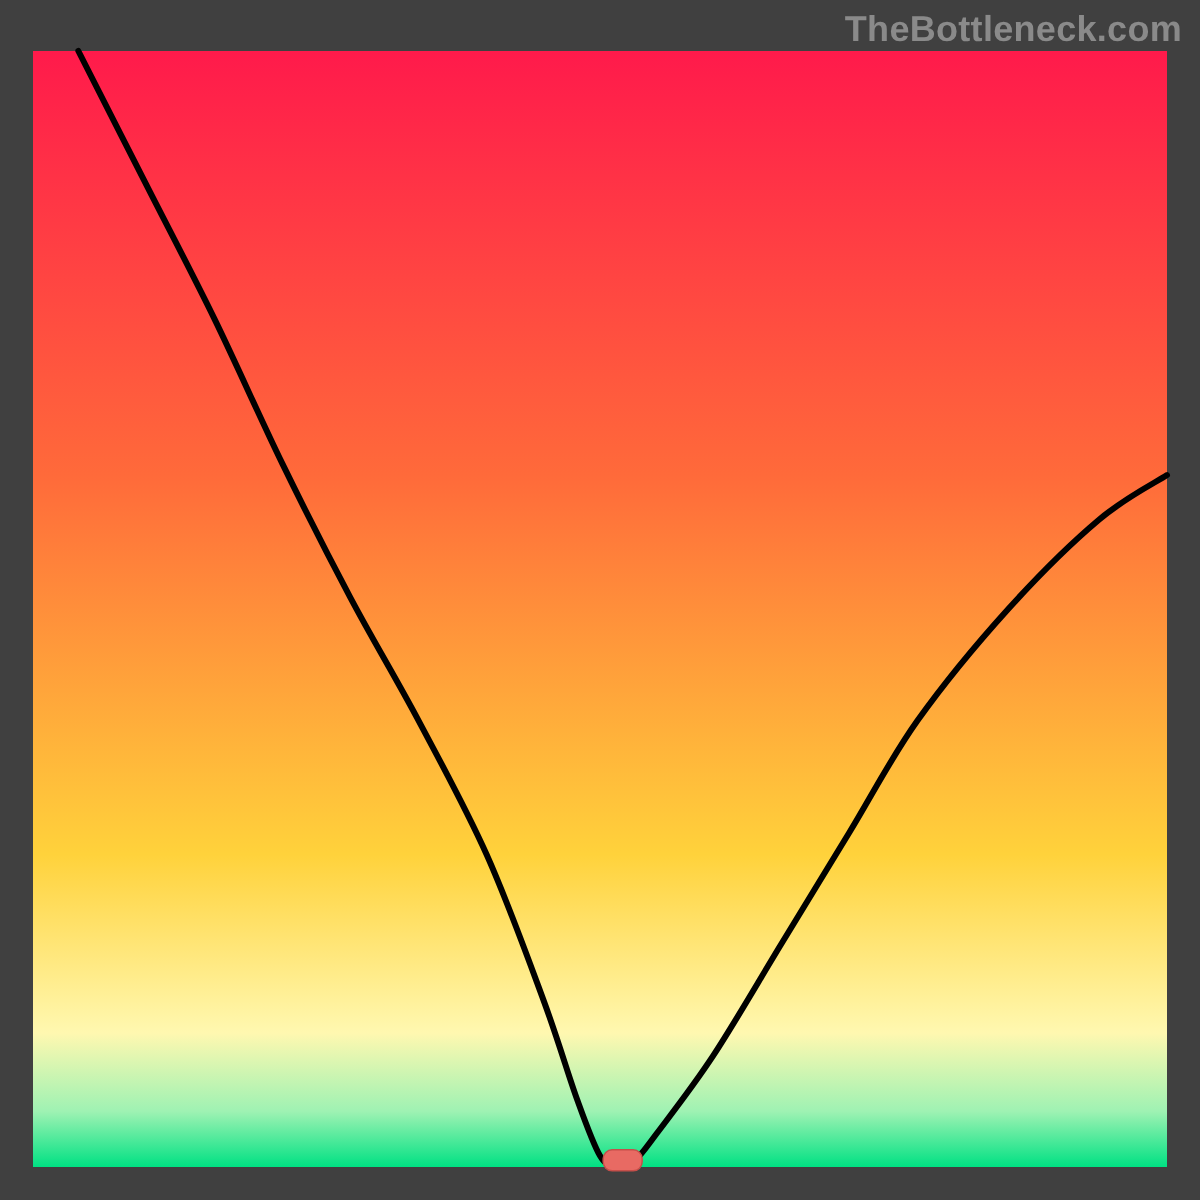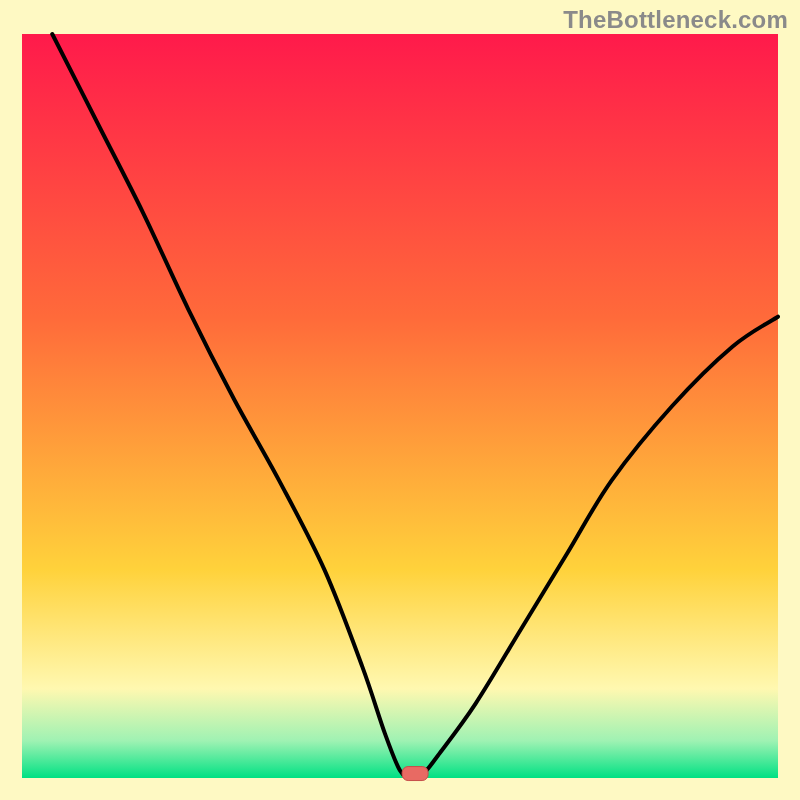--- a/index.html
+++ b/index.html
@@ -9,21 +9,21 @@
     height: 800px;
     background: #000;
     overflow: hidden;
   }
   .frame {
     position: absolute;
     left: 0;
     top: 0;
     width: 800px;
     height: 800px;
-    background: #fef9c3;
+    background: #404040;
   }
   .watermark {
     position: absolute;
     top: 6px;
     right: 12px;
     font-family: Arial, Helvetica, sans-serif;
     font-size: 24px;
     font-weight: 600;
     color: #8a8a8a;
     letter-spacing: 0.2px;

